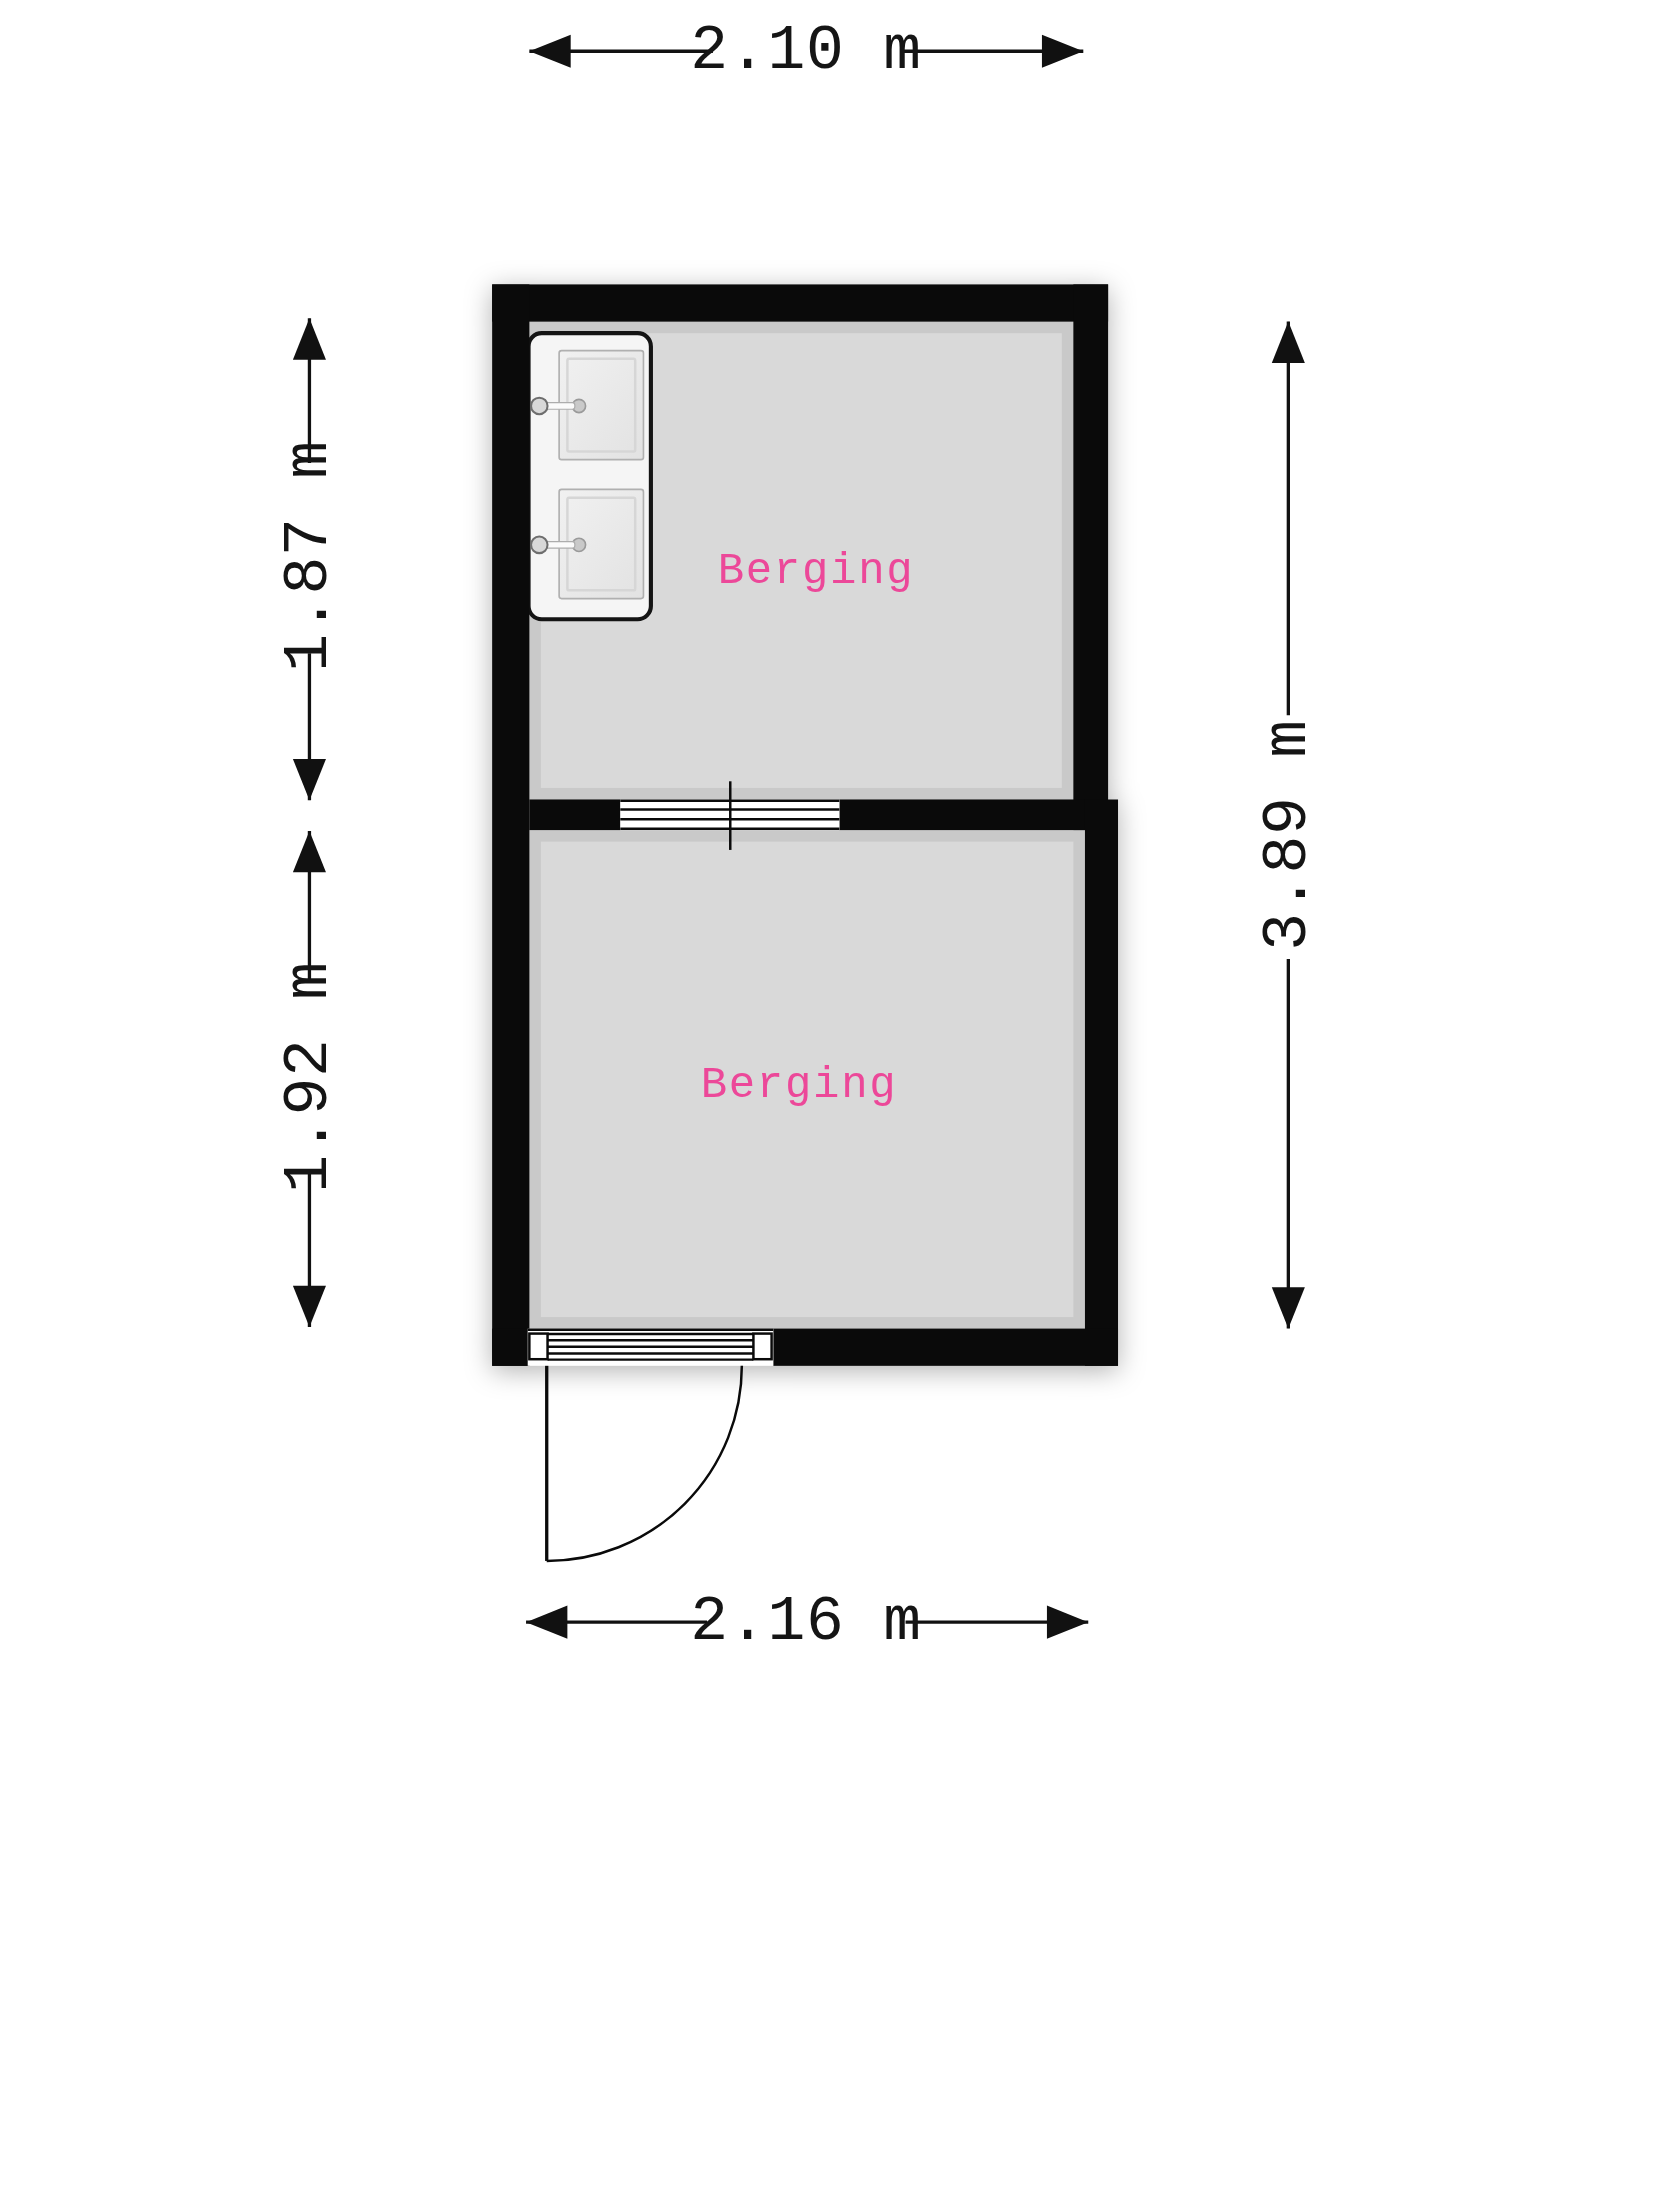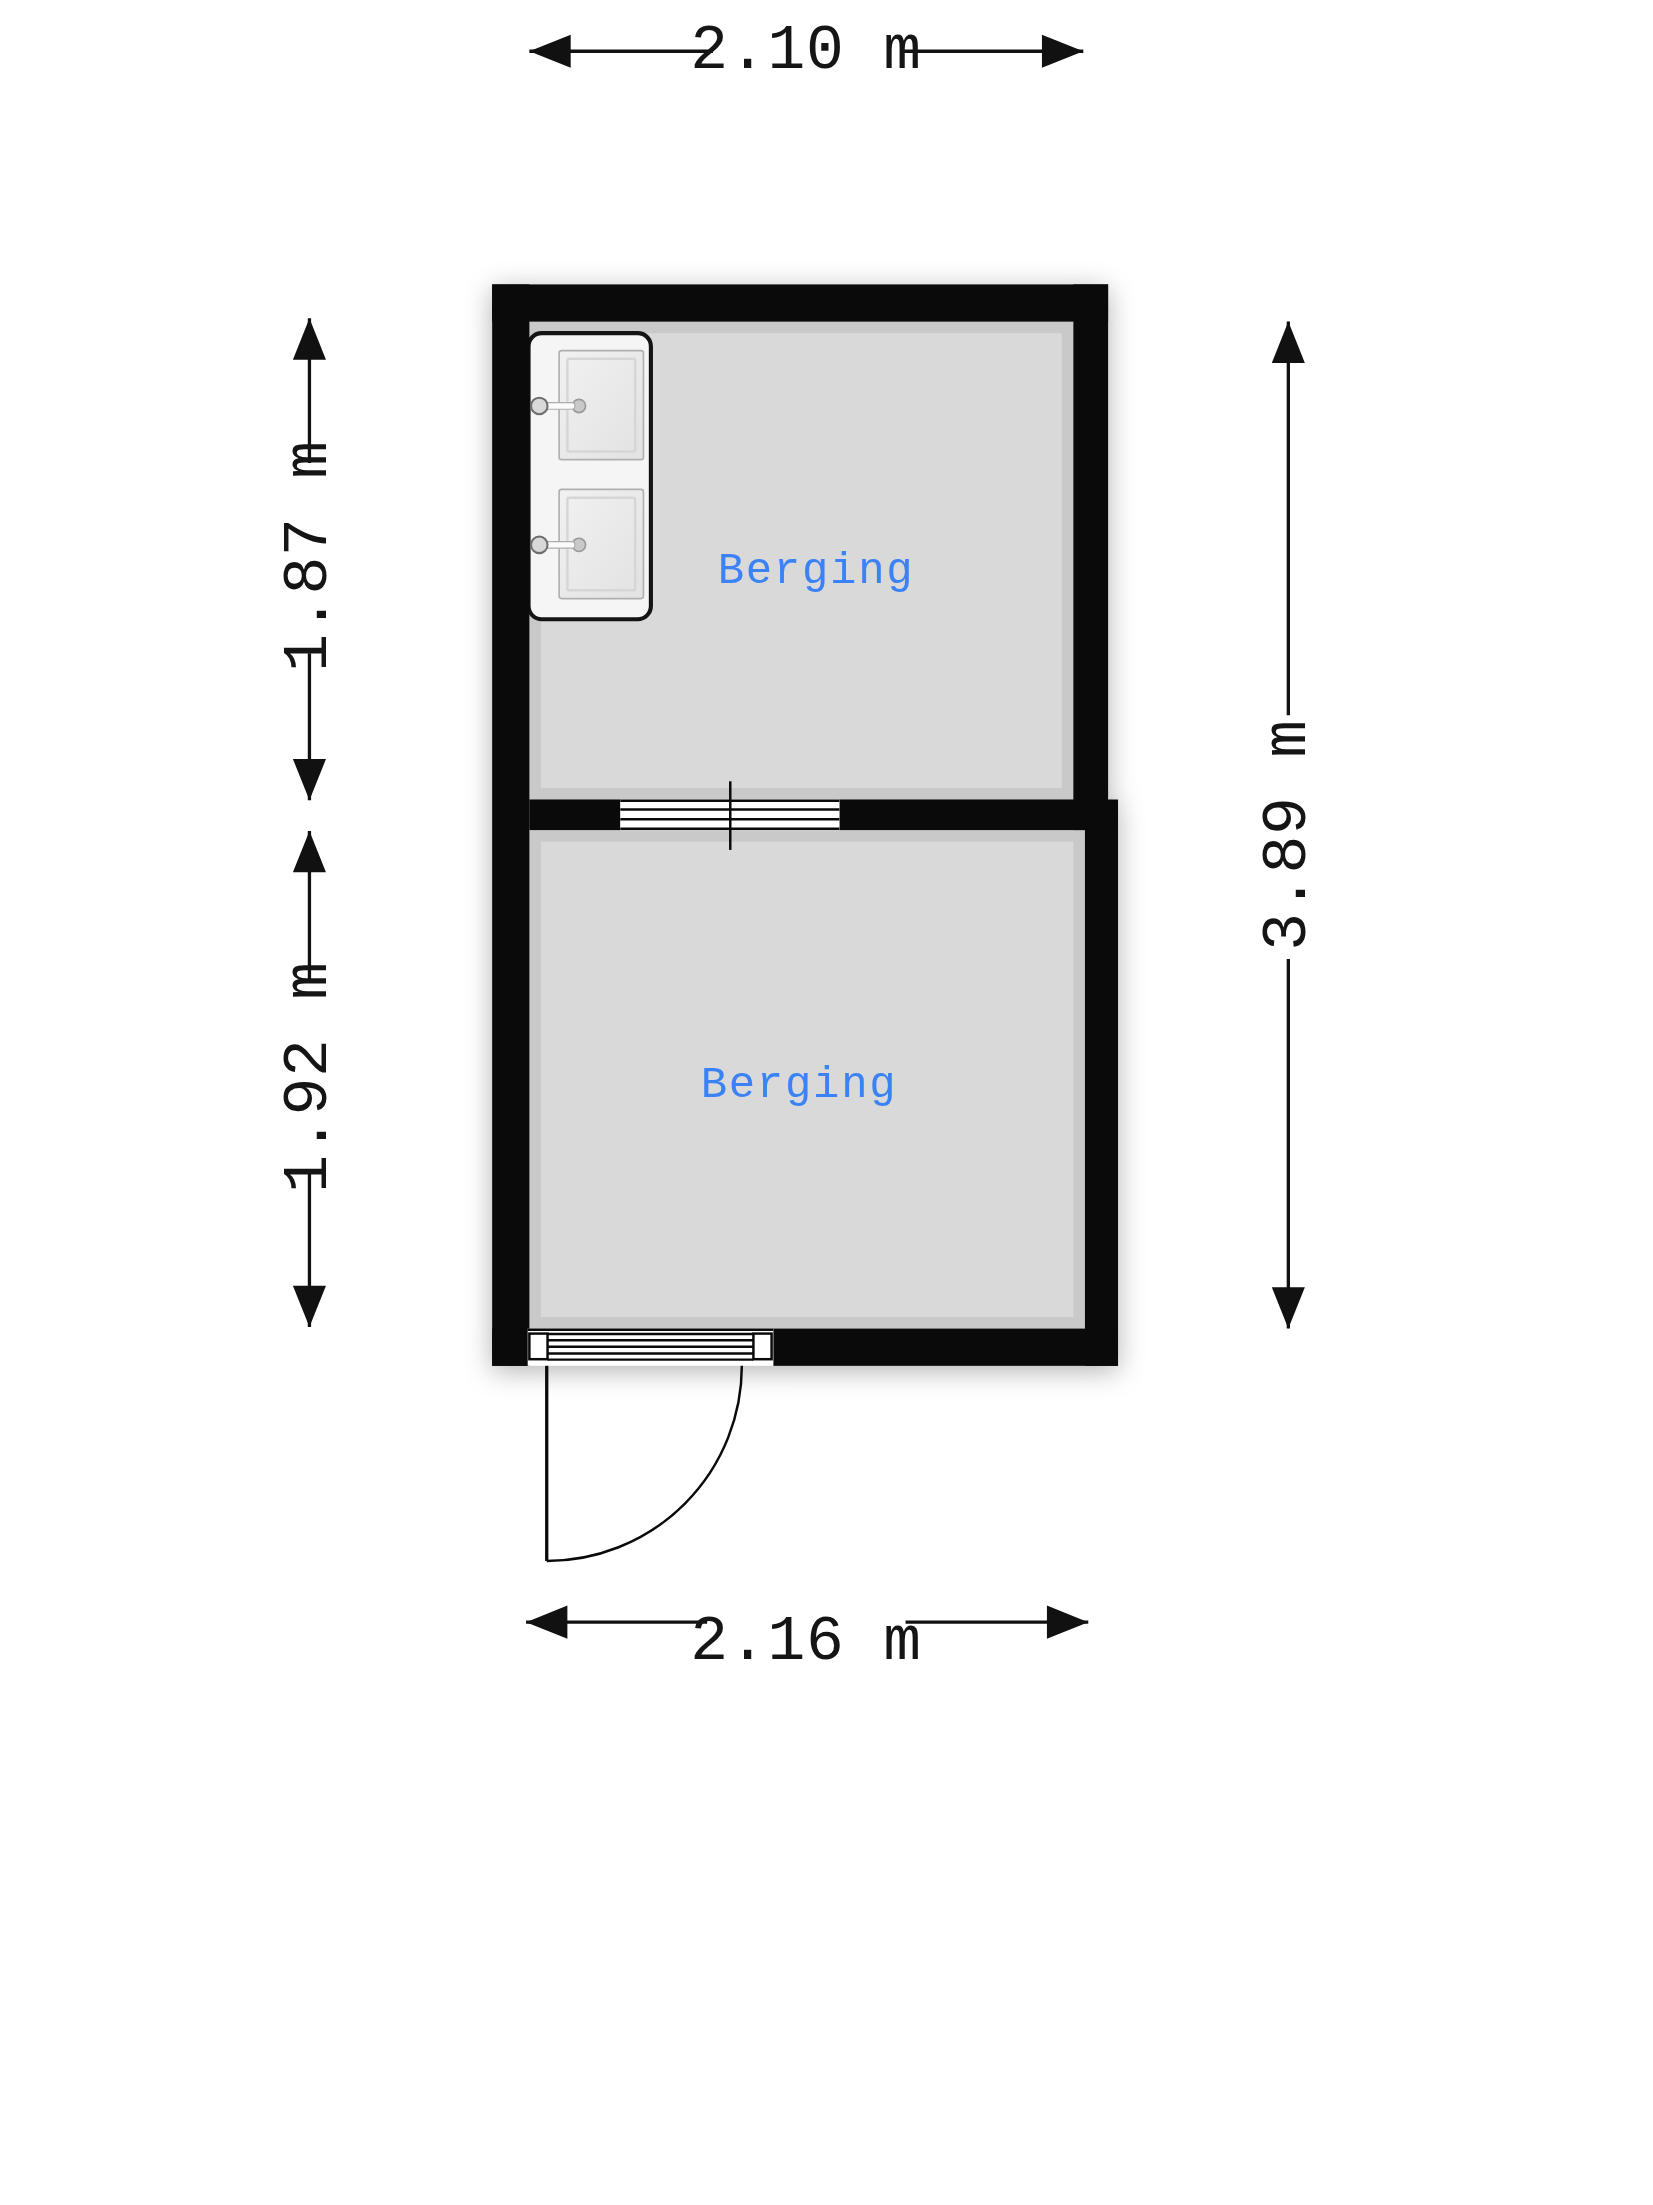--- a/index.html
+++ b/index.html
@@ -14,21 +14,21 @@
   .plan-svg{position:absolute;left:0;top:0;}
   .plan-structure{filter:drop-shadow(0 6px 16px rgba(0,0,0,0.30));}
   .label{
     position:absolute;
     color:#151515;
     white-space:nowrap;
     transform:translate(-50%,-50%);
   }
   .dim-label{font-size:63px;letter-spacing:0.8px;}
   .dim-vert{transform:translate(-50%,-50%) rotate(-90deg);}
-  .room-label{font-size:44px;letter-spacing:1.7px;color:#3b82f6;}
+  .room-label{font-size:44px;letter-spacing:1.7px;color:#ec4899;}
   .footer{
     position:absolute;left:0;top:1732px;width:1654px;
     text-align:center;color:#0b0b0b;
     font-size:52px;line-height:66px;
   }
   .logo{position:absolute;left:1399px;top:1870px;width:222px;height:304px;}
   .logo-square{position:absolute;left:0;top:28px;width:222px;height:276px;background:#0f73b5;}
   .logo-mark{position:absolute;left:0;top:0;width:222px;height:116px;overflow:visible;}
   .logo-text{
     position:absolute;left:0;top:122px;width:222px;
@@ -147,21 +147,21 @@
   </svg>
 
   <div class="label dim-label" style="left:806px;top:51px;">2.10 m</div>
 
   <div class="label dim-label dim-vert" style="left:309px;top:556px;">1.87 m</div>
 
   <div class="label dim-label dim-vert" style="left:309px;top:1077px;">1.92 m</div>
 
   <div class="label dim-label dim-vert" style="left:1288px;top:835px;">3.89 m</div>
 
-  <div class="label dim-label" style="left:806px;top:1622px;margin-top:20px;">2.16 m</div>
+  <div class="label dim-label" style="left:806px;top:1622px;">2.16 m</div>
 
   <div class="label room-label" style="left:816px;top:571px;">Berging</div>
 
   <div class="label room-label" style="left:799px;top:1085px;">Berging</div>
 
   <div class="footer">
   </div>
 
 
 </div>

